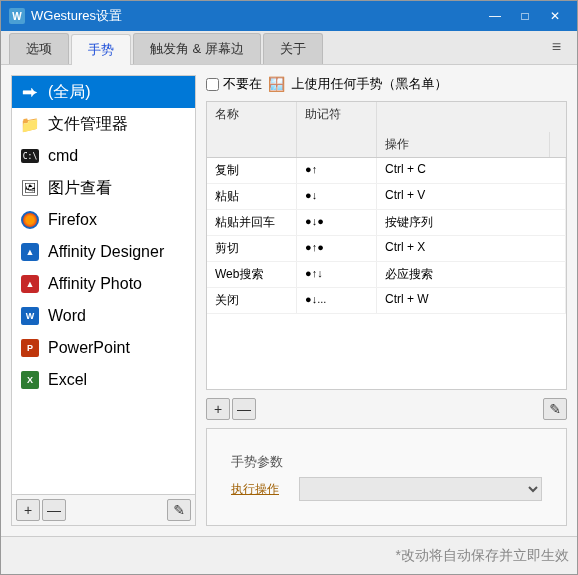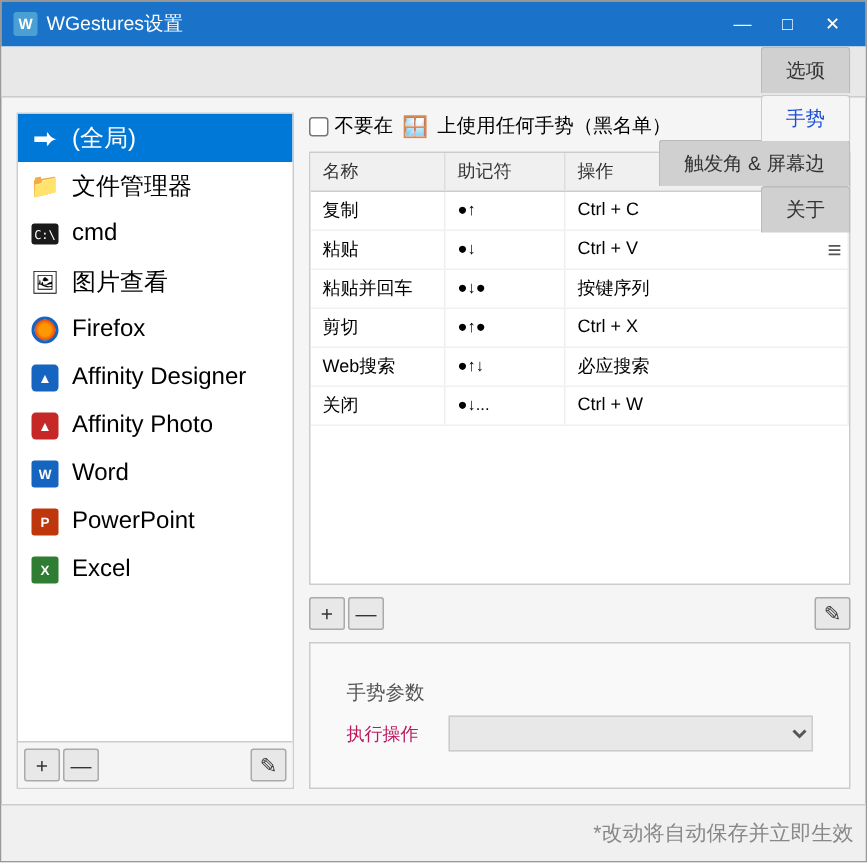--- a/index.html
+++ b/index.html
@@ -64,21 +64,20 @@
 
     .tab-bar {
       background: #e8e8e8;
       height: 34px;
       display: flex;
       align-items: flex-end;
       padding: 0 8px;
       border-bottom: 1px solid #ccc;
       flex-shrink: 0;
       position: relative;
-      flex-direction: column;
     }
     .tab {
       padding: 6px 16px;
       background: #d0d0d0;
       border: 1px solid #bbb;
       border-bottom: none;
       cursor: pointer;
       margin-right: 2px;
       font-size: 13px;
       color: #333;
@@ -203,21 +202,21 @@
       color: #333;
     }
     .th {
       padding: 4px 8px;
       font-weight: normal;
       border-right: 1px solid #ddd;
       flex-shrink: 0;
     }
     .th-name { width: 90px; }
     .th-mnem { width: 80px; }
-    .th-op { flex: 1; }
+    .th-op { flex: 1; margin-top: 30px; }
     .th-scroll { width: 14px; border-right: none; }
     .gesture-table-body {
       flex: 1;
       overflow-y: auto;
     }
     .gesture-row {
       display: flex;
       border-bottom: 1px solid #f0f0f0;
       font-size: 12px;
     }
@@ -250,23 +249,24 @@
       font-size: 13px;
       color: #555;
     }
     .params-row {
       display: flex;
       align-items: center;
       gap: 8px;
     }
     .params-label {
       font-size: 12px;
-      color: #be185d;
+      color: #a16207;
       width: 60px;
       flex-shrink: 0;
+      text-decoration: underline;
     }
     .params-select {
       flex: 1;
       height: 24px;
       border: 1px solid #ccc;
       background: #e8e8e8;
       font-size: 12px;
       padding: 0 4px;
       color: #555;
     }

